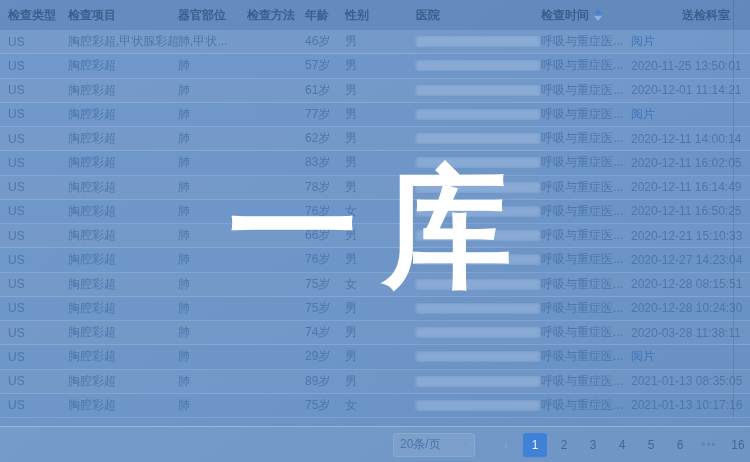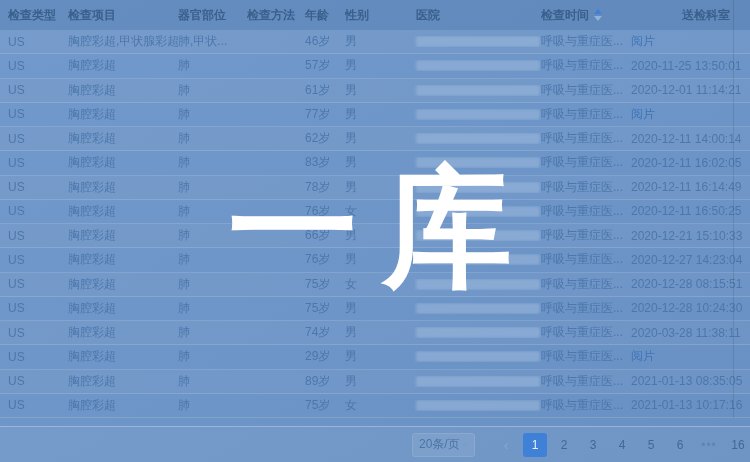--- a/index.html
+++ b/index.html
@@ -62,21 +62,21 @@
   
   .footer {
     position:absolute; left:0; bottom:0; width:750px; height:36px;
     box-sizing:border-box; border-top:1px solid rgba(255,255,255,0.28);
     background:rgba(255,255,255,0.05);
     display:flex; align-items:center; justify-content:flex-end;
     font-size:12px; color:#436ba0;
   }
   .page-size {
     display:flex; align-items:center; justify-content:space-between;
-    width:63px; height:24px; box-sizing:border-box; padding:0 6px;
+    width:82px; height:24px; box-sizing:border-box; padding:0 6px;
     border:1px solid #89a9d1; border-radius:3px;
     background:rgba(255,255,255,0.08); margin-right:14px; color:#4b74a8;
   }
   .chev { font-size:10px; color:#7a9cc7; transform:scaleY(0.8); }
   .pg-btn {
     width:24px; height:24px; line-height:24px; text-align:center;
     border-radius:3px; margin-left:5px; flex:none; color:#3f689c;
   }
   .pg-btn.active { background:#3f81d6; color:#e8f1fb; }
   .pg-prev { color:#87a7cf; font-size:14px; }

